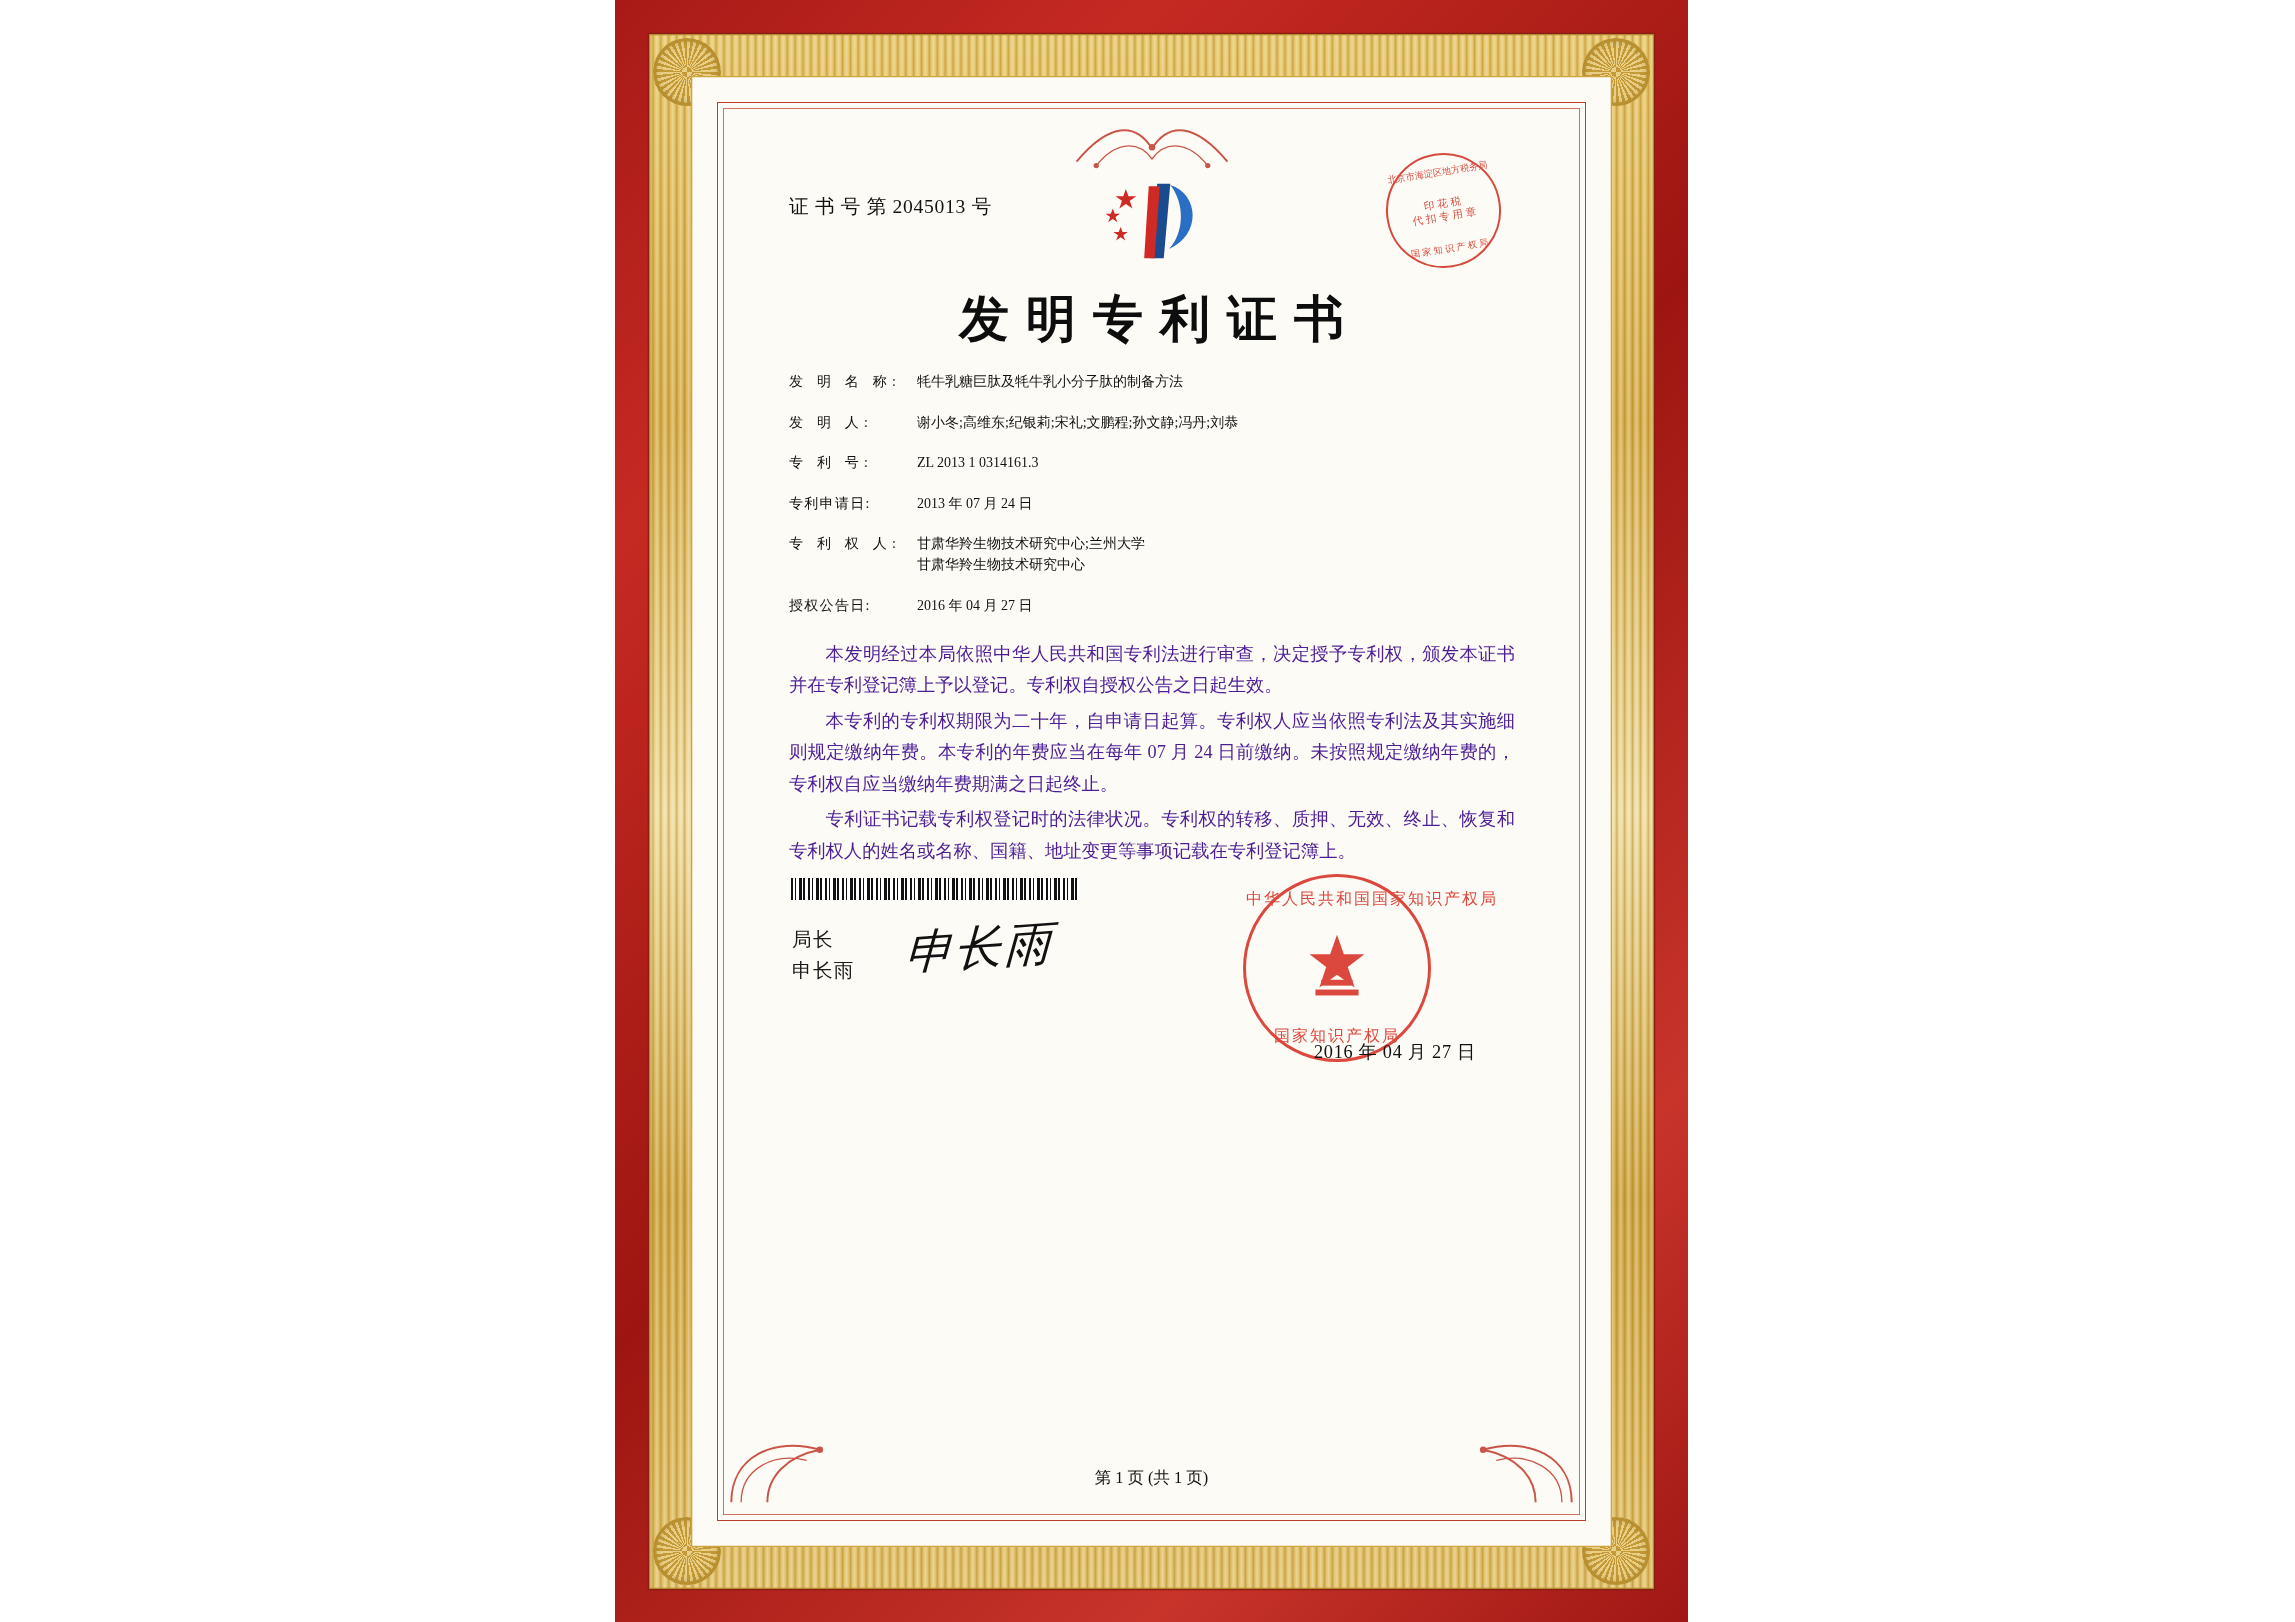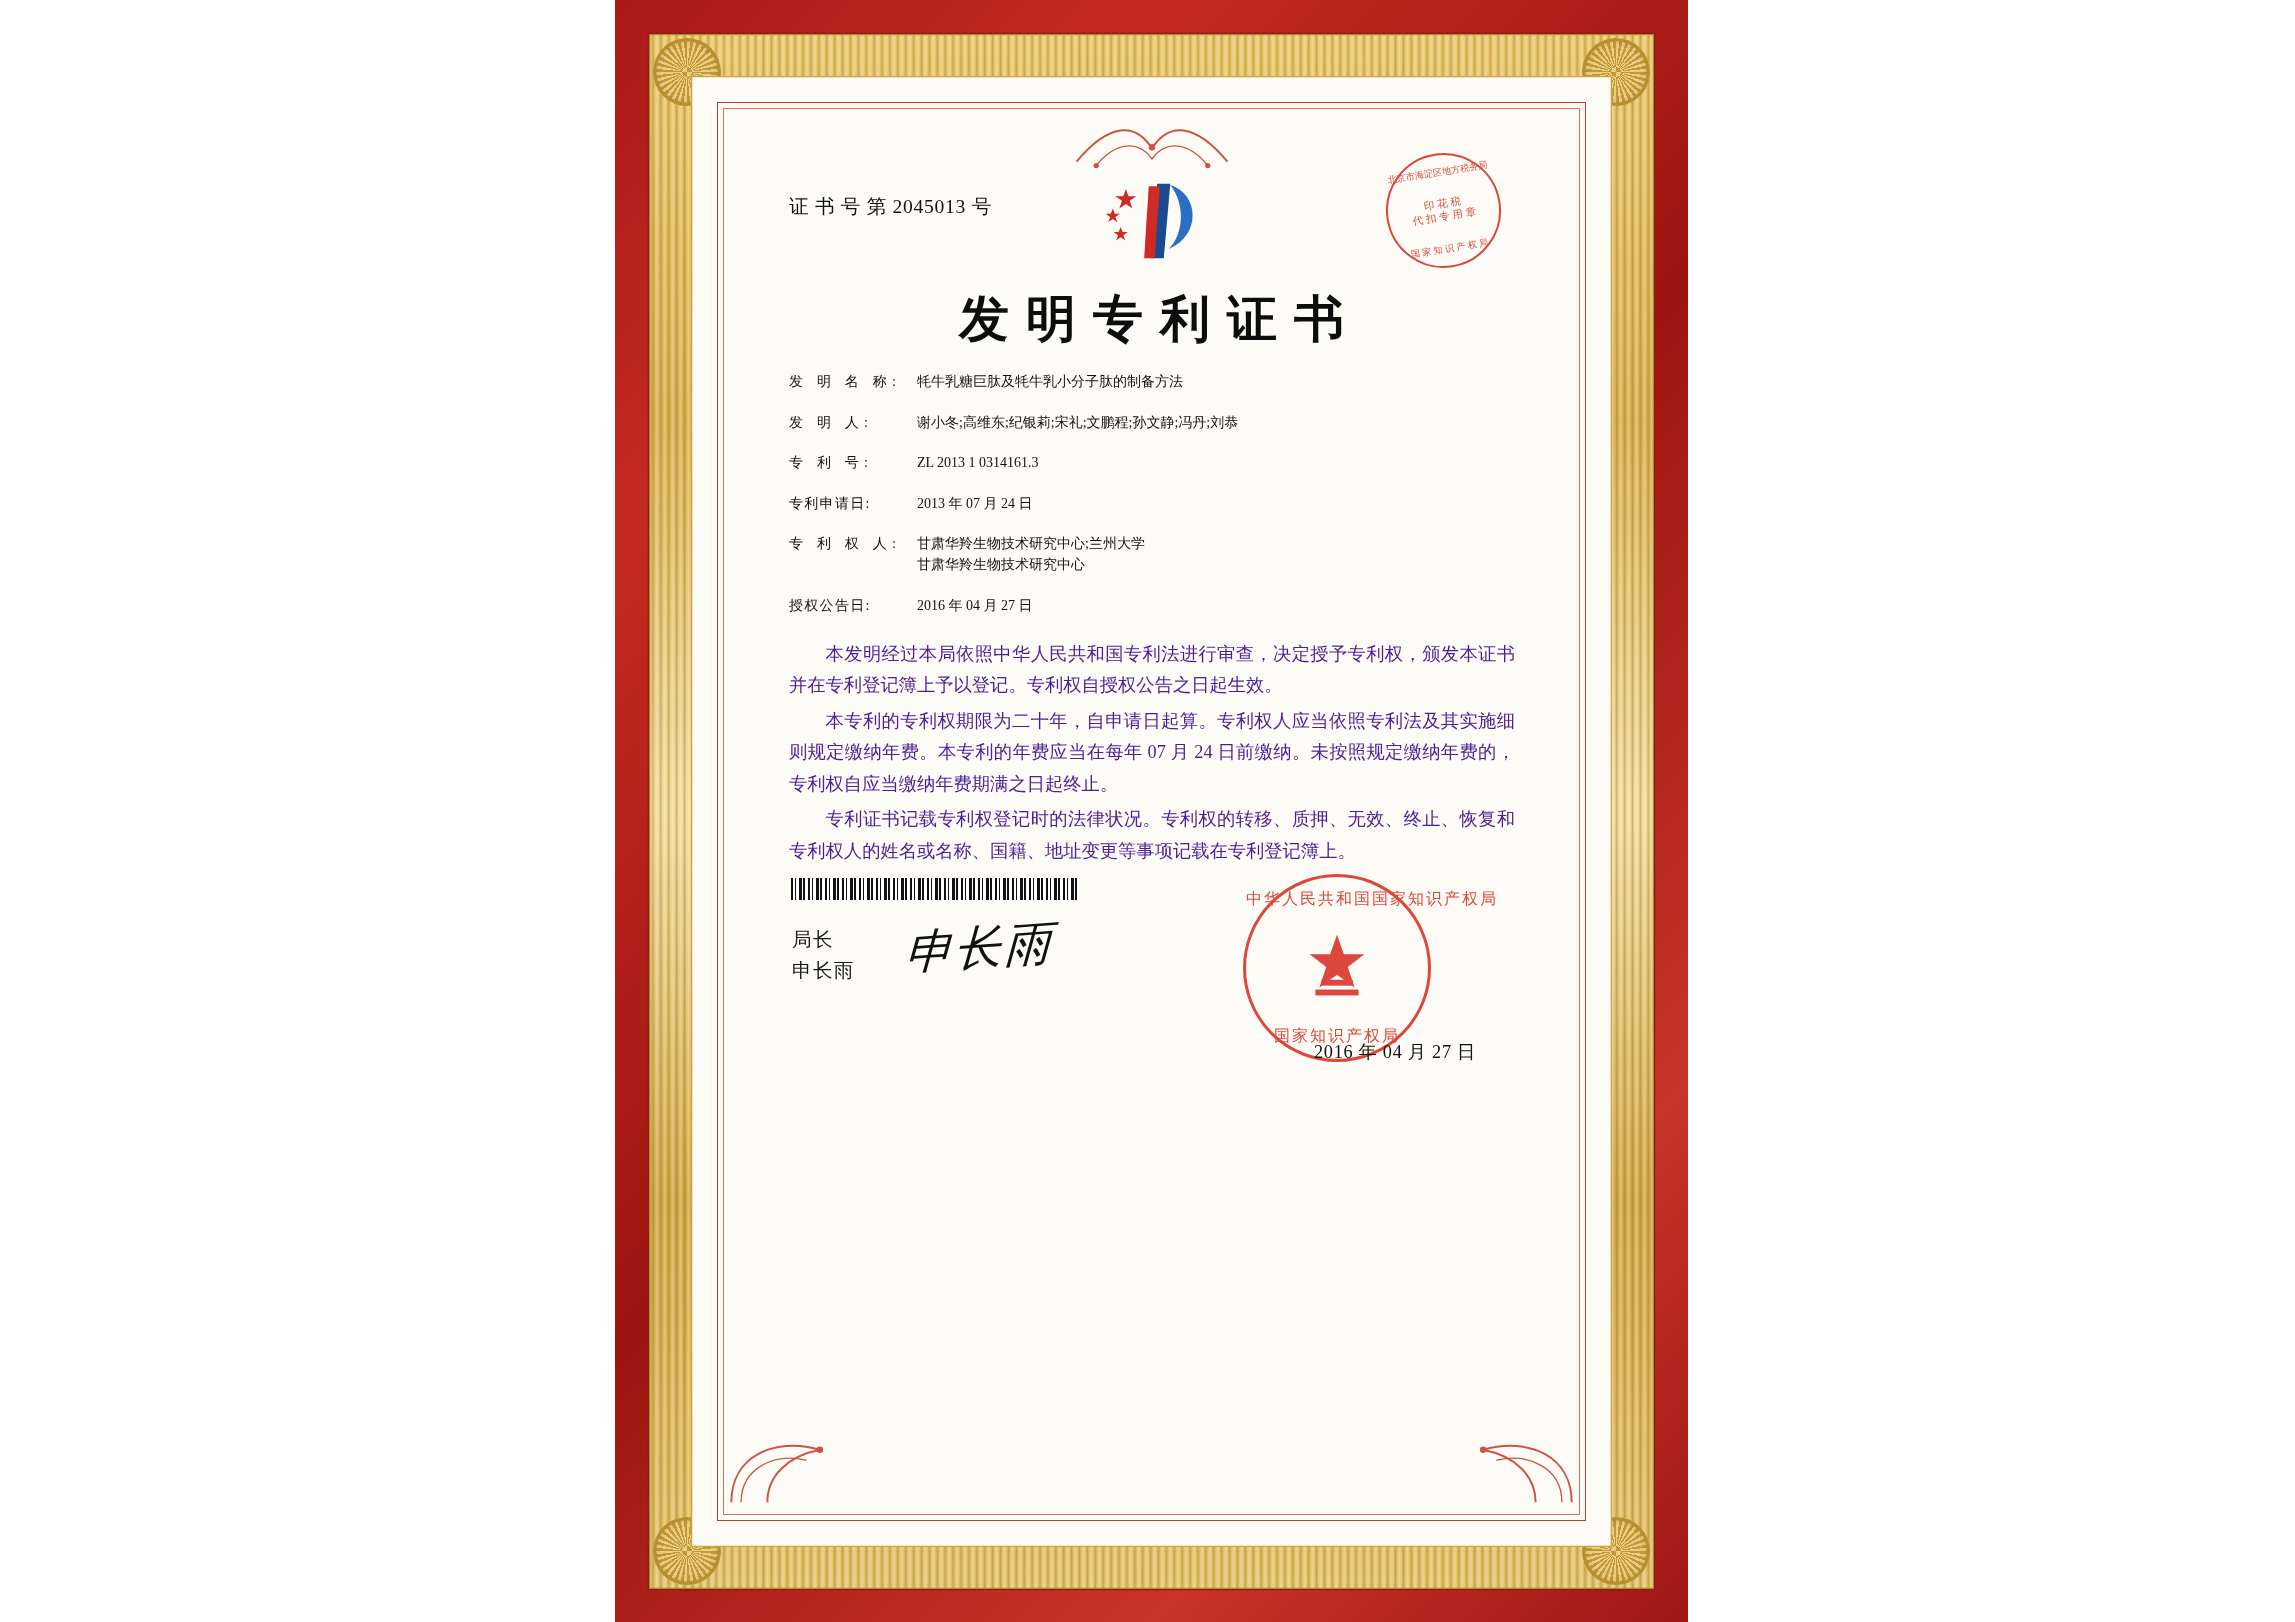--- a/index.html
+++ b/index.html
@@ -408,17 +408,18 @@
         <svg class="inner-star" viewBox="0 0 100 100">
           <polygon points="50,16 57,36 78,36 61,49 68,70 50,57 32,70 39,49 22,36 43,36" fill="#d8352a"></polygon>
           <rect x="28" y="72" width="44" height="6" fill="#d8352a"></rect>
           <rect x="34" y="62" width="32" height="6" fill="#d8352a"></rect>
         </svg>
         <div class="arc arc-bot">国家知识产权局</div>
       </div>
 
       <div class="stamp-date">2016 年 04 月 27 日</div>
 
+      <div class="page-num">第 1 页 (共 1 页)</div>
 
     </div>
   </div>
 </div>
 
 
 </body></html>

